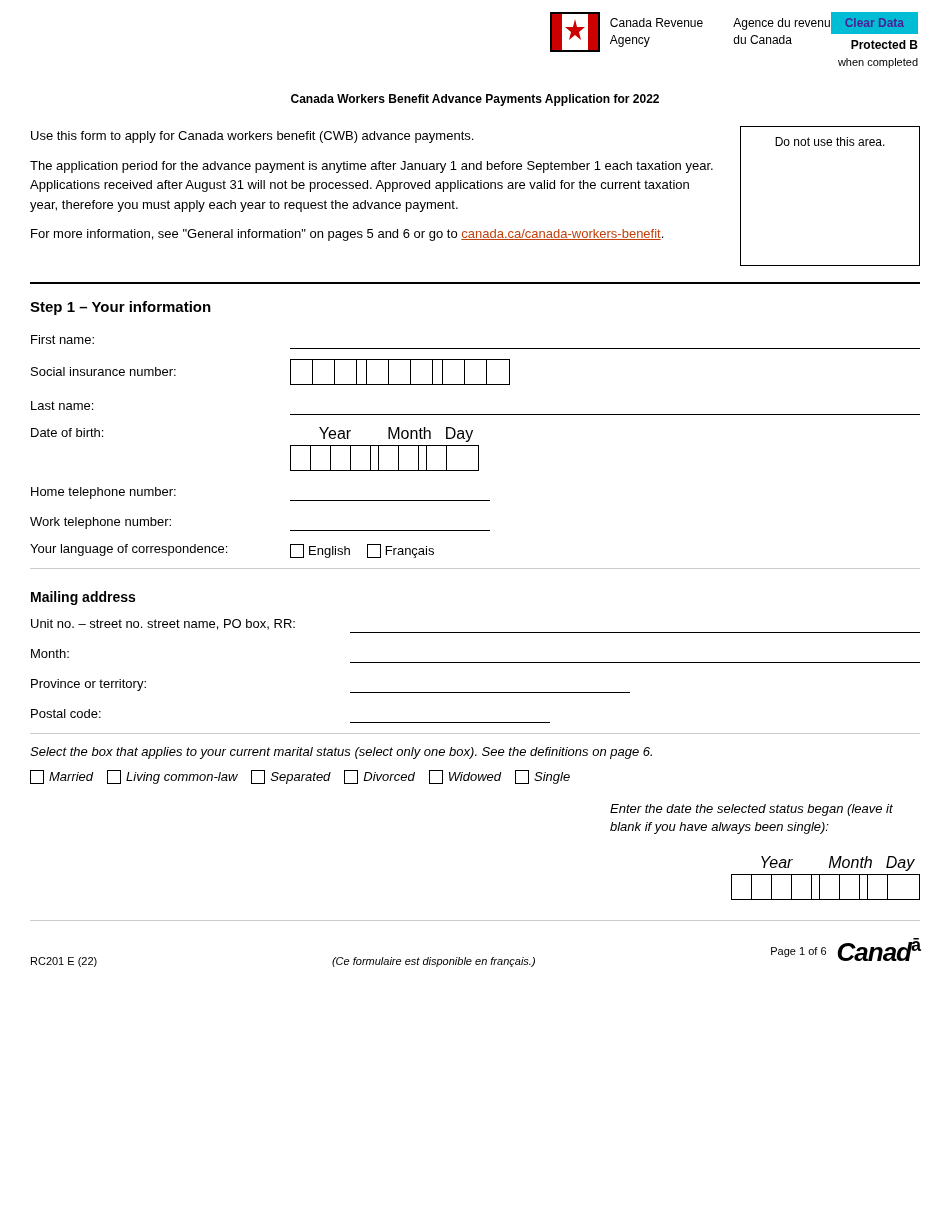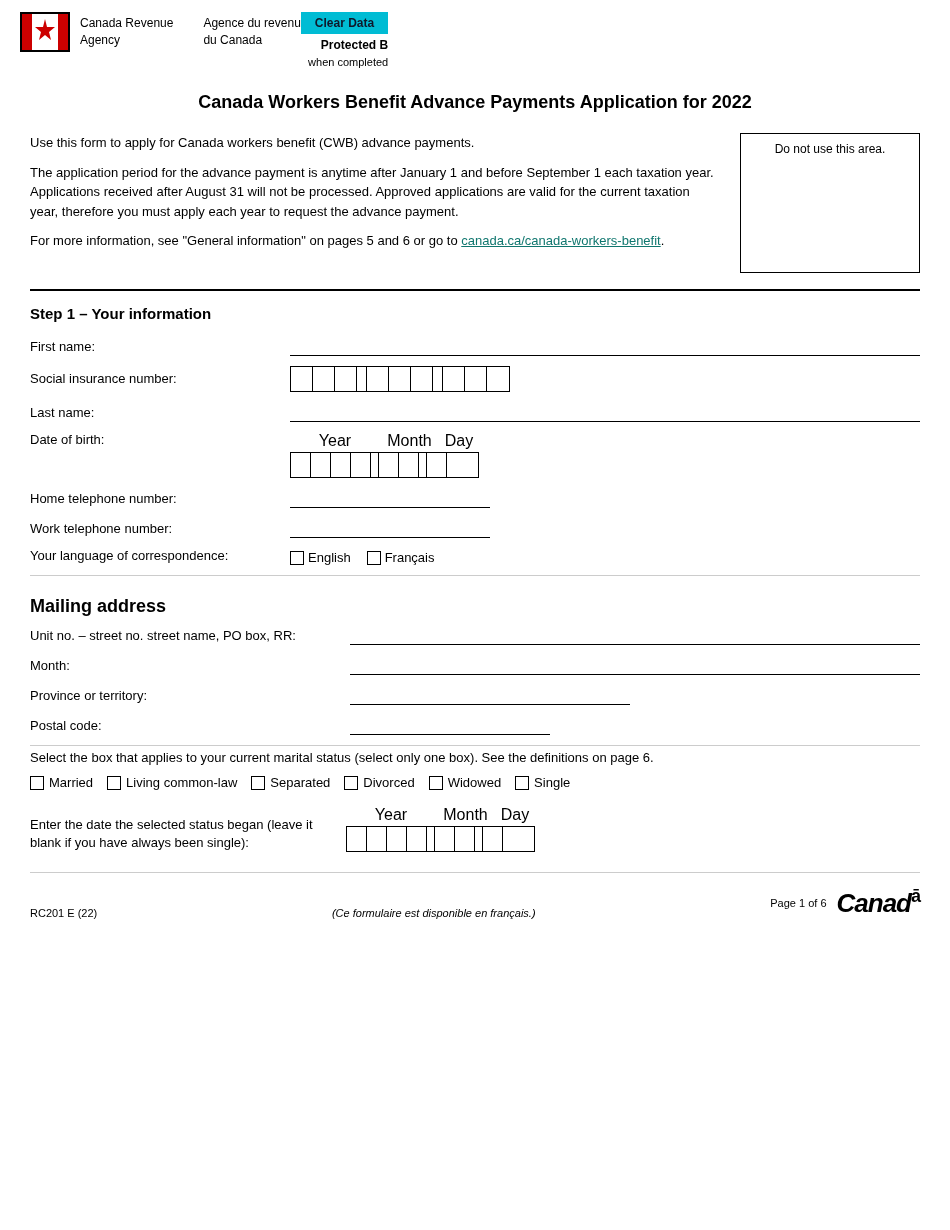--- a/index.html
+++ b/index.html
@@ -8,21 +8,21 @@
       font-size: 13px;
       background: #fff;
       color: #000;
       width: 950px;
       min-height: 1230px;
       padding: 0;
     }
 
     .top-bar {
       display: flex;
-      justify-content: flex-start;
+      justify-content: flex-end;
       align-items: flex-start;
       padding: 12px 32px 8px 20px;
     }
 
     .logo-section {
       display: flex;
       align-items: center;
       gap: 10px;
     }
 
@@ -45,21 +45,21 @@
 
     .top-right {
       display: flex;
       flex-direction: column;
       align-items: flex-end;
       gap: 4px;
     }
 
     .clear-data-btn {
       background: #00bcd4;
-      color: #0f172a;
+      color: #4c1d95;
       border: none;
       padding: 4px 14px;
       font-size: 12px;
       cursor: pointer;
       font-weight: bold;
     }
 
     .protected-text {
       font-size: 12px;
       font-weight: bold;
@@ -70,21 +70,21 @@
       font-size: 11px;
       text-align: right;
     }
 
     .main-content {
       padding: 0 30px 20px 30px;
     }
 
     .form-title {
       text-align: center;
-      font-size: 18px;
+      font-size: 12px;
       font-weight: bold;
       margin: 16px 0 20px 0;
     }
 
     .intro-section {
       display: flex;
       gap: 20px;
       margin-bottom: 16px;
     }
 
@@ -92,41 +92,41 @@
       flex: 1;
       font-size: 13px;
       line-height: 1.5;
     }
 
     .intro-text p {
       margin-bottom: 10px;
     }
 
     .intro-text a {
-      color: #0f766e;
+      color: #c2410c;
     }
 
     .do-not-use-box {
       width: 180px;
       min-height: 140px;
       border: 1px solid #000;
       padding: 8px;
       font-size: 12px;
       text-align: center;
       flex-shrink: 0;
     }
 
     .section-title {
       font-size: 15px;
       font-weight: bold;
       margin-bottom: 14px;
     }
 
     .subsection-title {
-      font-size: 18px;
+      font-size: 14px;
       font-weight: bold;
       margin: 10px 0 8px 0;
     }
 
     .form-row {
       display: flex;
       align-items: flex-end;
       margin-bottom: 10px;
       gap: 10px;
     }
@@ -319,33 +319,35 @@
     }
 
     .mailing-section {
       border-top: 1px solid #ccc;
       padding-top: 10px;
       margin-bottom: 10px;
     }
 
     .marital-section {
       border-top: 1px solid #ccc;
-      padding-top: 4px;
+      padding-top: 10px;
+      font-style: italic;
     }
 
     .marital-instruction {
       font-size: 13px;
       margin-bottom: 8px;
     }
 
     .date-status-row {
       display: flex;
       align-items: flex-end;
-      gap: 6px;
+      gap: 18px;
       margin-top: 16px;
+      flex-direction: column;
     }
 
     .status-date-label {
       width: 310px;
       font-size: 13px;
       flex-shrink: 0;
       line-height: 1.4;
     }
   </style>
 </head>

